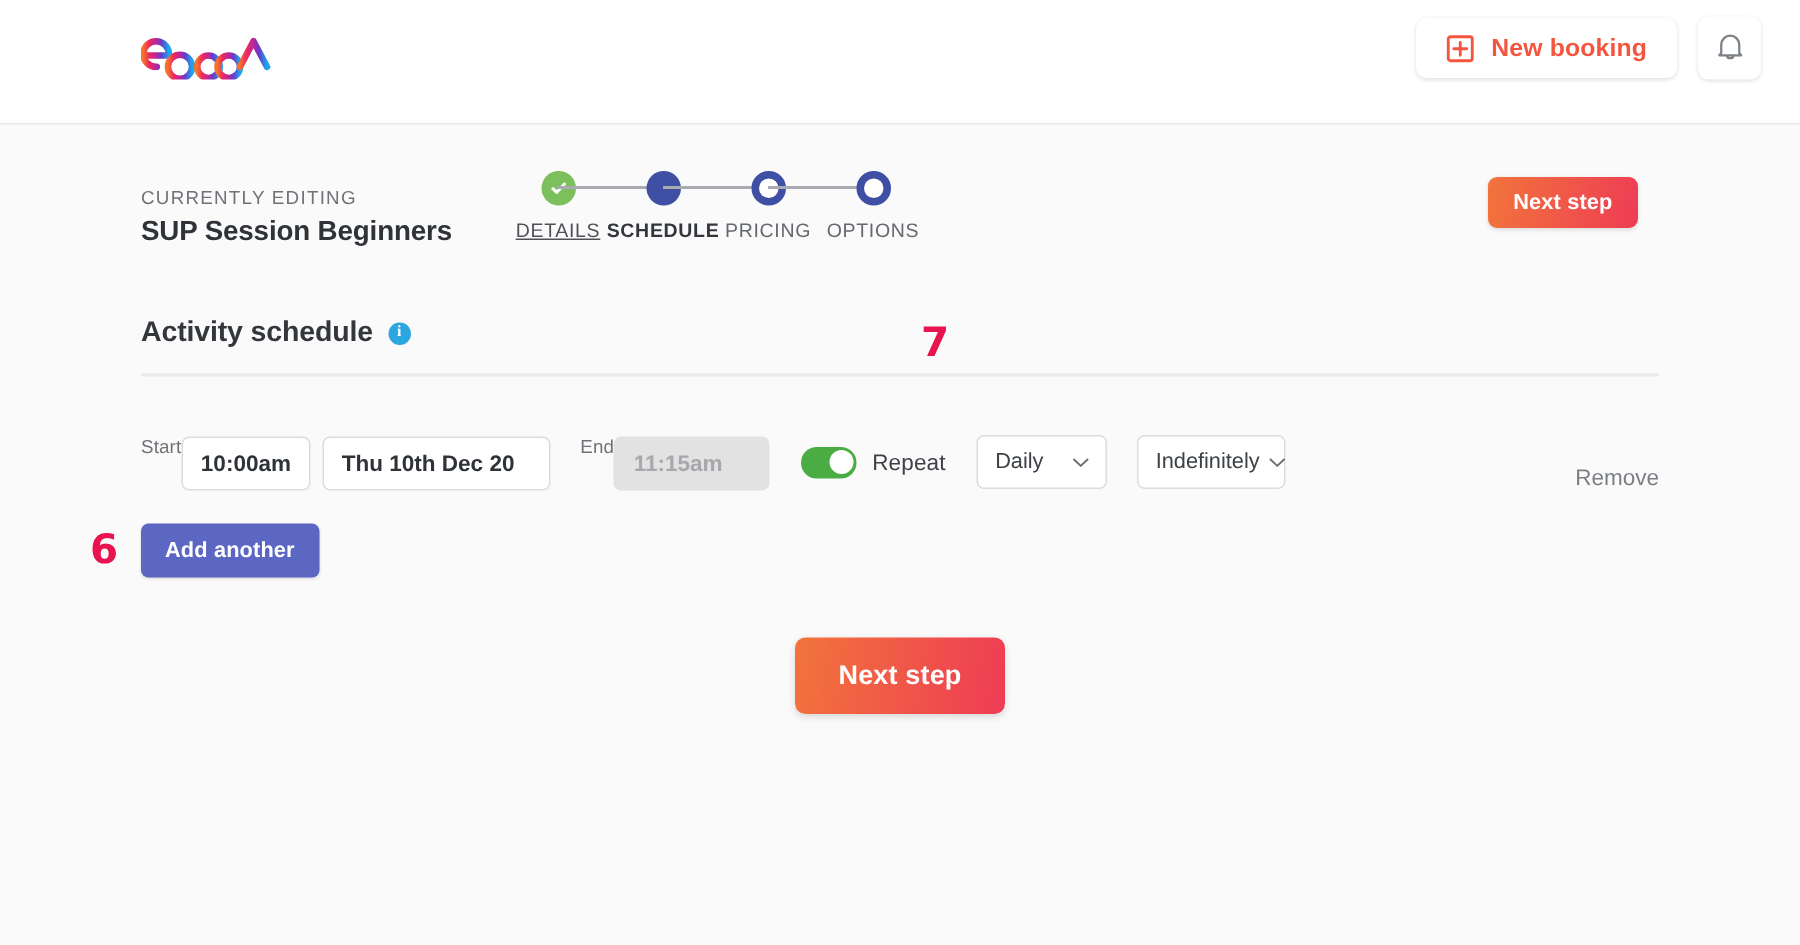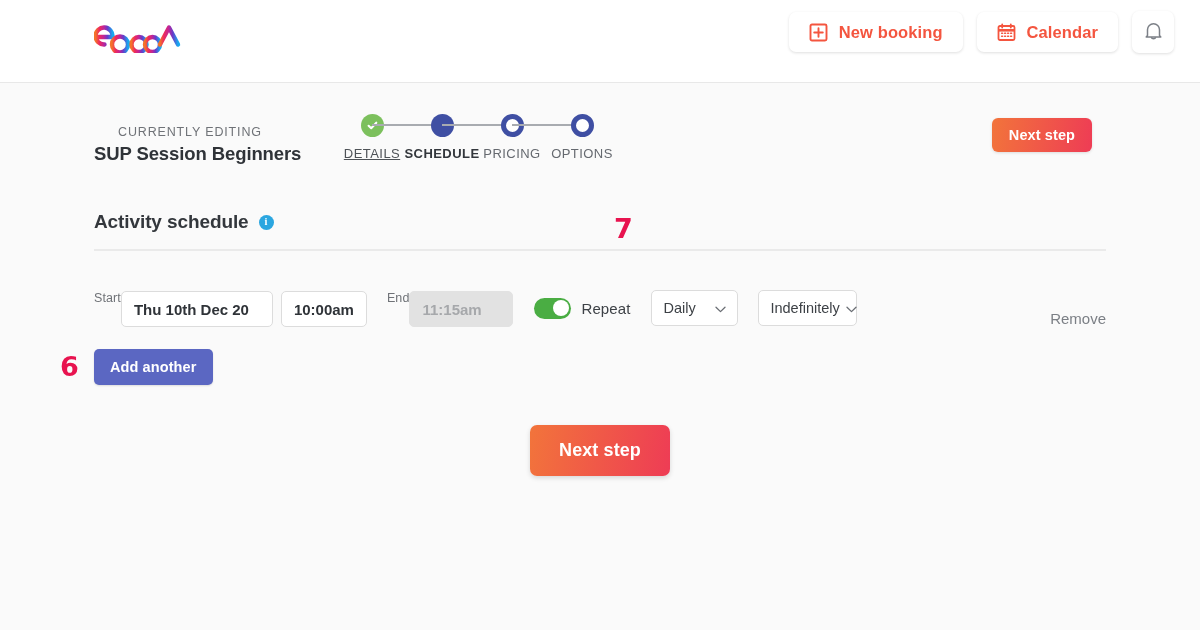--- a/index.html
+++ b/index.html
@@ -67,21 +67,20 @@
   .editing-block {
     position: absolute;
     left: 94px; top: 42px;
   }
   .editing-label {
     font-size: 12.5px;
     color: #6f7277;
     letter-spacing: 0.85px;
     text-transform: uppercase;
     margin-bottom: 4px;
-    margin-left: 24px;
   }
   .editing-title {
     font-size: 18.5px;
     font-weight: bold;
     color: #2f3338;
     letter-spacing: -0.1px;
   }
   .steps {
     position: absolute;
     left: 372px; top: 28px;
@@ -339,31 +338,20 @@
     <button class="hdr-btn">
       <span class="hdr-btn-icon">
         <svg width="19" height="19" viewBox="0 0 19 19" fill="none" stroke="#f4553f" stroke-width="1.9">
           <rect x="1.5" y="1.5" width="16" height="16" rx="1.5"></rect>
           <path d="M9.5 5.2v8.6M5.2 9.5h8.6" stroke-linecap="round"></path>
         </svg>
       </span>
       <span>New booking</span>
     </button>
 
-    <button class="hdr-btn">
-      <span class="hdr-btn-icon">
-        <svg width="19" height="19" viewBox="0 0 19 19" fill="none" stroke="#f4553f" stroke-width="1.8">
-          <rect x="1.5" y="3" width="16" height="14" rx="1.4"></rect>
-          <path d="M1.5 7.3h16" stroke-width="2.6"></path>
-          <path d="M5.2 1.5v3M13.8 1.5v3" stroke-linecap="round"></path>
-          <path d="M4.6 10.3h1M7.6 10.3h1M10.6 10.3h1M13.6 10.3h1M4.6 13.3h1M7.6 13.3h1M10.6 13.3h1M13.6 13.3h1" stroke-width="1.5" stroke-linecap="round"></path>
-        </svg>
-      </span>
-      <span>Calendar</span>
-    </button>
 
     <button class="bell-btn">
       <span>
         <svg width="21" height="22" viewBox="0 0 21 22" fill="none" stroke="#7c8087" stroke-width="1.5">
           <path d="M4.5 15.4V9.8a6 6 0 0 1 12 0v5.6l1.3 1.5H3.2l1.3-1.5z" stroke-linejoin="round"></path>
           <path d="M8.3 17.2a2.3 2.3 0 0 0 4.4 0"></path>
         </svg>
       </span>
     </button>
   </div>
@@ -427,22 +415,22 @@
 
   <div class="divider"></div>
 
 
   <div class="divider"></div>
 
   <div class="schedule-row">
     <div class="field-group">
       <div class="field-label">Start</div>
       <div class="inputs-inline">
+        <input class="text-input input-time" type="text" value="10:00am" style="">
         <input class="text-input input-date" type="text" value="Thu 10th Dec 20" style="">
-        <input class="text-input input-time" type="text" value="10:00am" style="">
       </div>
     </div>
 
     <div class="field-group" style="margin-left:20px">
       <div class="field-label">End</div>
       <input class="text-input input-disabled" type="text" disabled="" value="11:15am" style="">
     </div>
 
     <div class="repeat-block">
       <div class="toggle">

